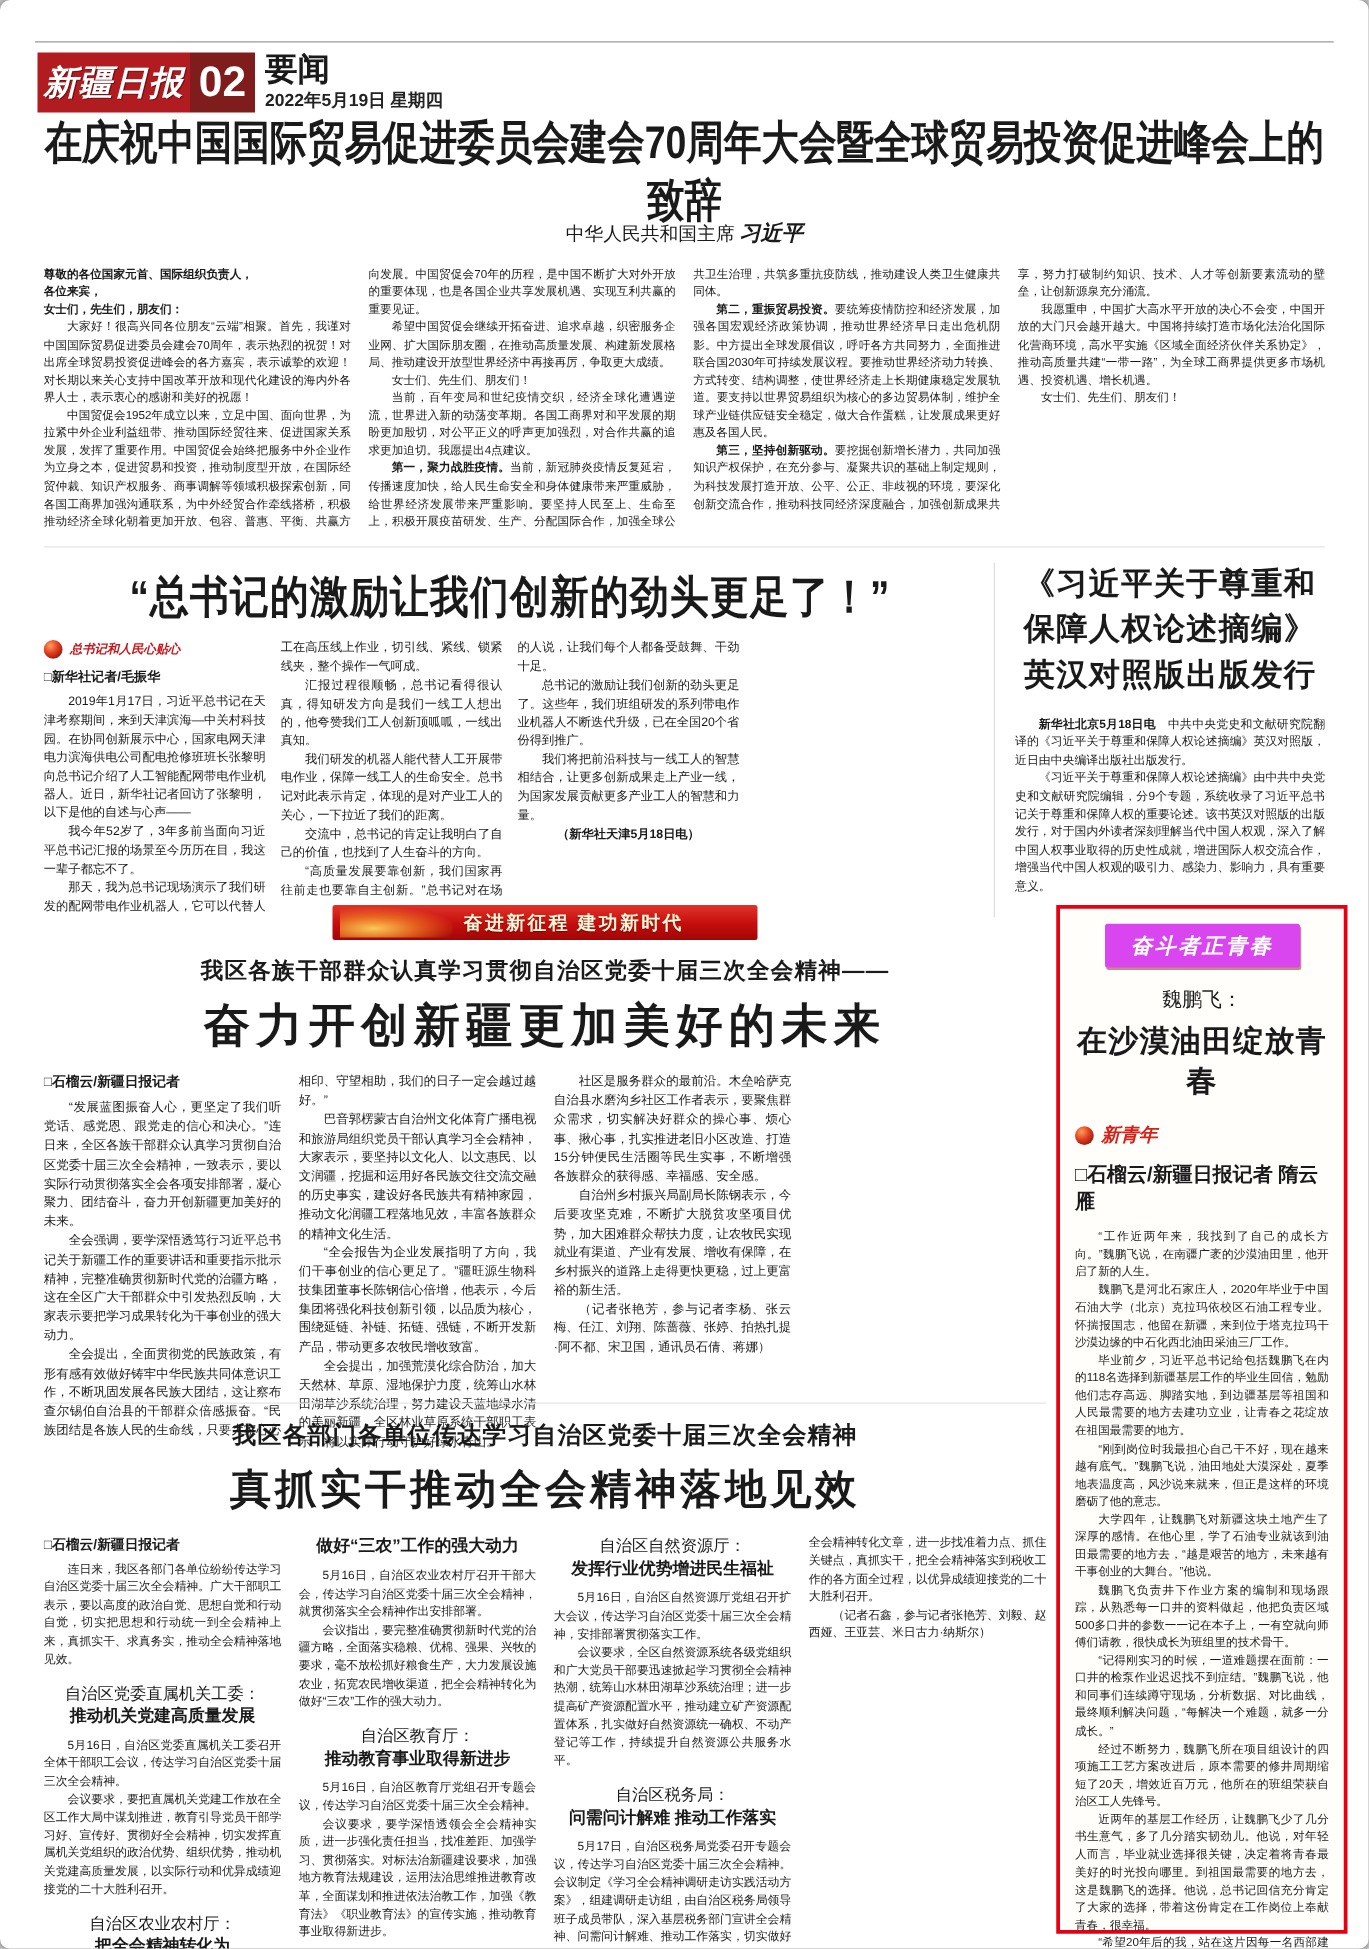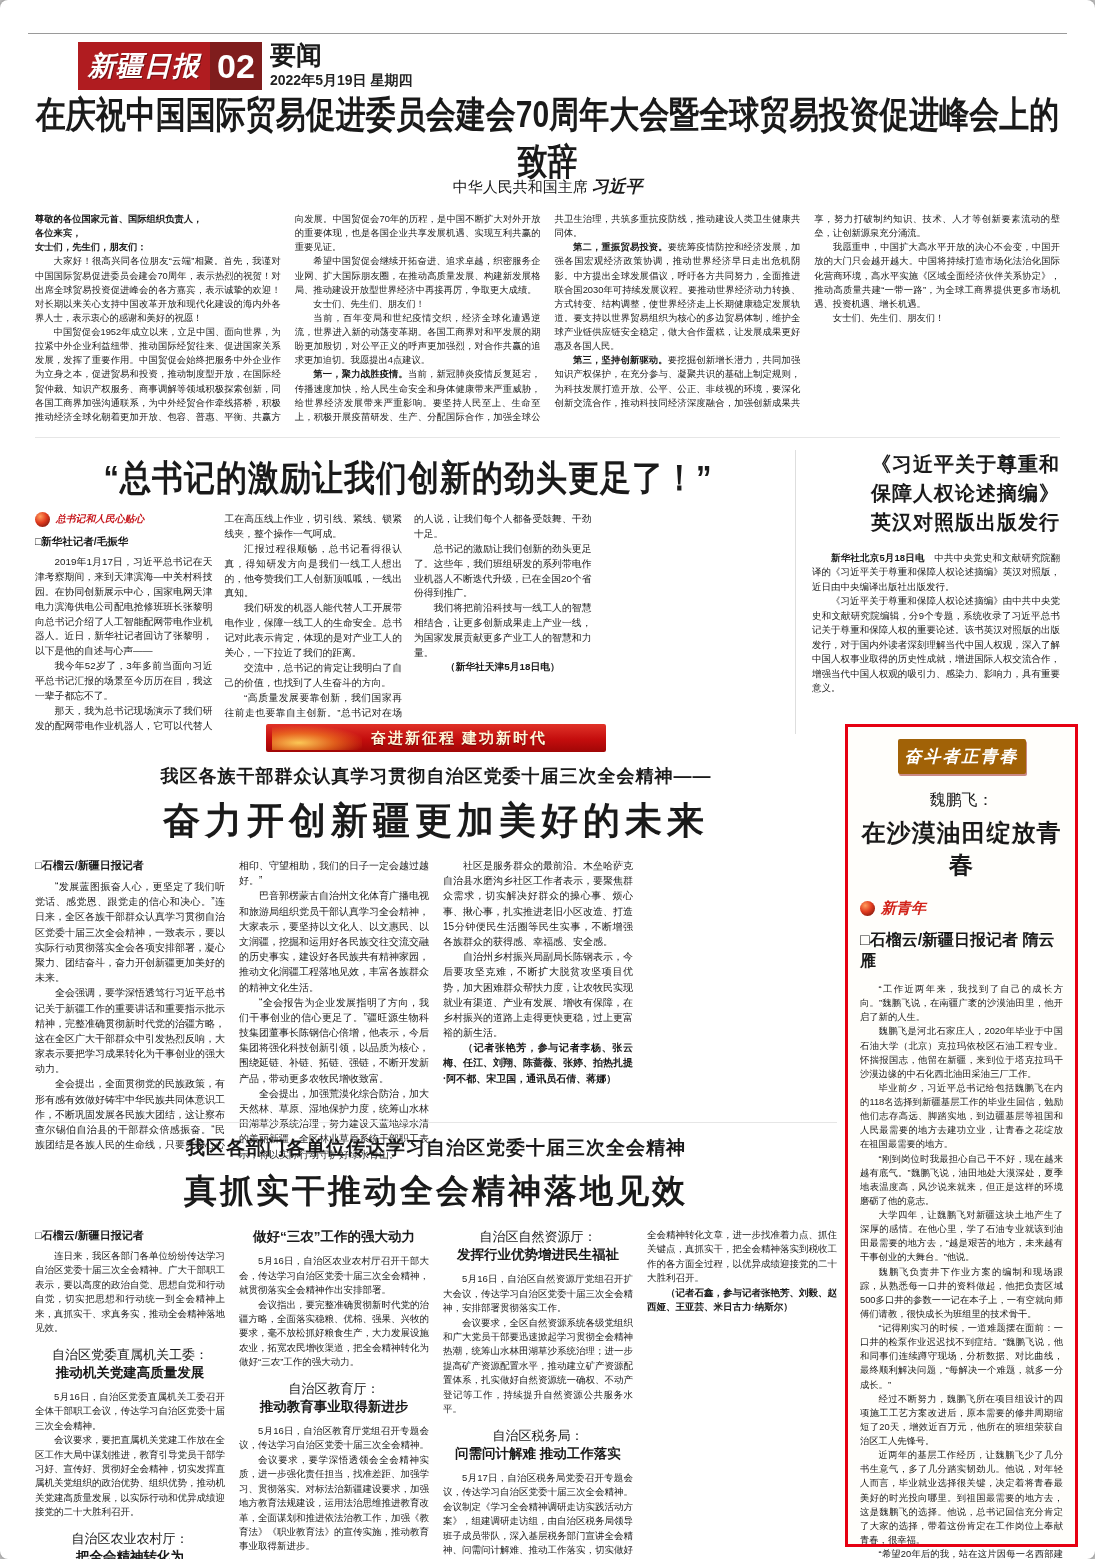--- a/index.html
+++ b/index.html
@@ -4,38 +4,38 @@
 <style>
   * { margin:0; padding:0; box-sizing:border-box; }
   html,body { background:#c9c9c9; }
   body { font-family:"Liberation Sans","DejaVu Sans",sans-serif; color:#1a1a1a; }
   .page { position:relative; width:1095px; height:1559px; margin:0 auto; background:#ffffff;
           border-radius:8px; box-shadow:0 0 6px rgba(0,0,0,.45); overflow:hidden; }
 
   
   .top-rule { position:absolute; top:33px; left:28px; right:28px; height:1px; background:#9a9a9a; }
   .masthead { position:absolute; top:42px; left:30px; display:flex; align-items:stretch; }
-  .brand-box { background:#b01c20; color:#fff; width:132px; height:48px; display:flex;
+  .brand-box { background:#b01c20; color:#fff; width:122px; height:48px; display:flex;
                align-items:center; justify-content:center; font-size:27px; font-weight:bold;
                font-style:italic; letter-spacing:1px; text-shadow:1px 1px 0 rgba(0,0,0,.35);
-               font-family:"Liberation Serif",serif;margin-left:48px; }
+               font-family:"Liberation Serif",serif; }
   .pagenum-box { background:#7f1d1d; color:#fff; width:52px; height:48px; display:flex;
                  align-items:center; justify-content:center; font-size:34px; font-weight:bold; }
   .mast-right { padding-left:8px; display:flex; flex-direction:column; justify-content:center; }
   .section-name { font-size:26px; font-weight:bold; line-height:1.05; }
   .edition-date { font-size:14px; font-weight:bold; color:#222; margin-top:3px; }
 
   
   .cols { column-gap:14px; column-fill:auto; text-align:justify; overflow:hidden; }
   .cols p, .cols div { break-inside:auto; }
   .para { text-indent:2em; line-height:1.52; }
   .no-indent { text-indent:0; }
   .bold { font-weight:bold; }
   .sign-off { text-align:center; font-weight:bold; text-indent:0; }
-  .credit { font-weight:bold; }
+  .credit { font-weight:normal; }
   .byline { font-weight:bold; margin-bottom:6px; }
   .badge-row { display:flex; align-items:center; gap:6px; color:#c6161c; font-weight:bold;
                font-style:italic; margin-bottom:8px; white-space:nowrap; }
   .orb-icon { width:15px; height:15px; border-radius:50%; flex:0 0 auto;
               background:radial-gradient(circle at 35% 30%, #ff9d5c 0%, #e03a1e 45%, #5a0c08 100%); }
 
   
   .speech { position:absolute; top:92px; left:35px; width:1025px; }
   .speech-headline { text-align:center; font-size:30px; font-weight:bold; letter-spacing:0px;
                      line-height:1.25; transform:scaleY(1.22); transform-origin:top center; }
@@ -47,22 +47,22 @@
   .speech-cols { margin-top:14px; height:216px; column-count:4; font-size:9.3px; }
 
   
   .row2 { position:absolute; top:437px; left:35px; width:1025px; display:flex;
           border-top:1px solid #e6e6e6; padding-top:12px; }
   .innov { width:760px; padding-right:14px; }
   .innov-headline { text-align:center; font-size:31px; font-weight:bold; letter-spacing:1px;
                     margin:4px 0 16px; transform:scaleY(1.15); transform-origin:top center; }
   .innov-cols { height:222px; column-count:4; column-gap:12px; font-size:9.8px; margin-top:10px; }
   .hr-art { width:265px; border-left:1px solid #dedede; padding-left:16px; }
-  .hr-headline { font-family:"Liberation Serif",serif; font-weight:bold; font-size:20px;
-                 line-height:1.45; text-align:right; letter-spacing:1px; }
+  .hr-headline { font-family:"Liberation Serif",serif; font-weight:bold; font-size:25px;
+                 line-height:1.45; text-align:center; letter-spacing:1px; }
   .hr-body { margin-top:14px; font-size:9.5px; text-align:justify; }
 
   
   .future { position:absolute; top:724px; left:35px; width:802px; }
   .future-banner { position:relative; width:340px; height:28px; margin:0 auto;
                    background:linear-gradient(180deg,#e03328 0%, #c40d0d 55%, #a00606 100%);
                    display:flex; align-items:center; justify-content:center; overflow:hidden;
                    border-radius:2px; }
   .future-banner .glow { position:absolute; left:6px; top:2px; width:90px; height:24px;
       background:radial-gradient(ellipse at 30% 70%, rgba(255,210,90,.95) 0%, rgba(255,160,40,.55) 40%, rgba(255,120,20,0) 75%); }
@@ -79,21 +79,21 @@
   .impl-headline { text-align:center; font-family:"Liberation Serif",serif; font-weight:bold;
                    font-size:33px; letter-spacing:3px; margin:8px 0 14px; }
   .impl-cols { height:338px; column-count:4; font-size:9.5px; }
   .sub-head { text-align:center; margin:10px 0 8px; break-inside:avoid; }
   .sub-head-1 { font-family:"Liberation Serif",serif; font-size:13px; }
   .sub-head-2 { font-weight:bold; font-size:13.5px; line-height:1.35; }
 
   
   .youth-box { position:absolute; top:724px; left:845px; width:233px; height:823px;
                border:3px solid #e60012; background:#fffefb; padding:10px 12px 8px; }
-  .youth-banner { width:128px; margin:2px auto 0; background:#a16207; color:#fff; text-align:center;
+  .youth-banner { width:156px; margin:2px auto 0; background:#d946ef; color:#fff; text-align:center;
                   font-weight:bold; font-style:italic; font-size:17px; letter-spacing:2px;
                   padding:6px 2px; border-radius:2px; font-family:"Liberation Serif",serif;
                   box-shadow:1px 2px 0 rgba(150,20,15,.5); }
   .youth-pretitle { text-align:center; font-size:16px; margin-top:16px; }
   .youth-title { text-align:center; font-family:"Liberation Serif",serif; font-weight:bold;
                  font-size:24px; letter-spacing:1px; margin-top:6px; }
   .youth-badge { display:flex; align-items:center; gap:6px; color:#d2231a; font-weight:bold;
                  font-style:italic; font-size:15px; margin-top:18px; }
   .youth-byline { font-weight:bold; font-size:16px; margin-top:12px; }
   .youth-body { margin-top:10px; font-size:9.3px; text-align:justify; overflow:hidden; height:596px; }

